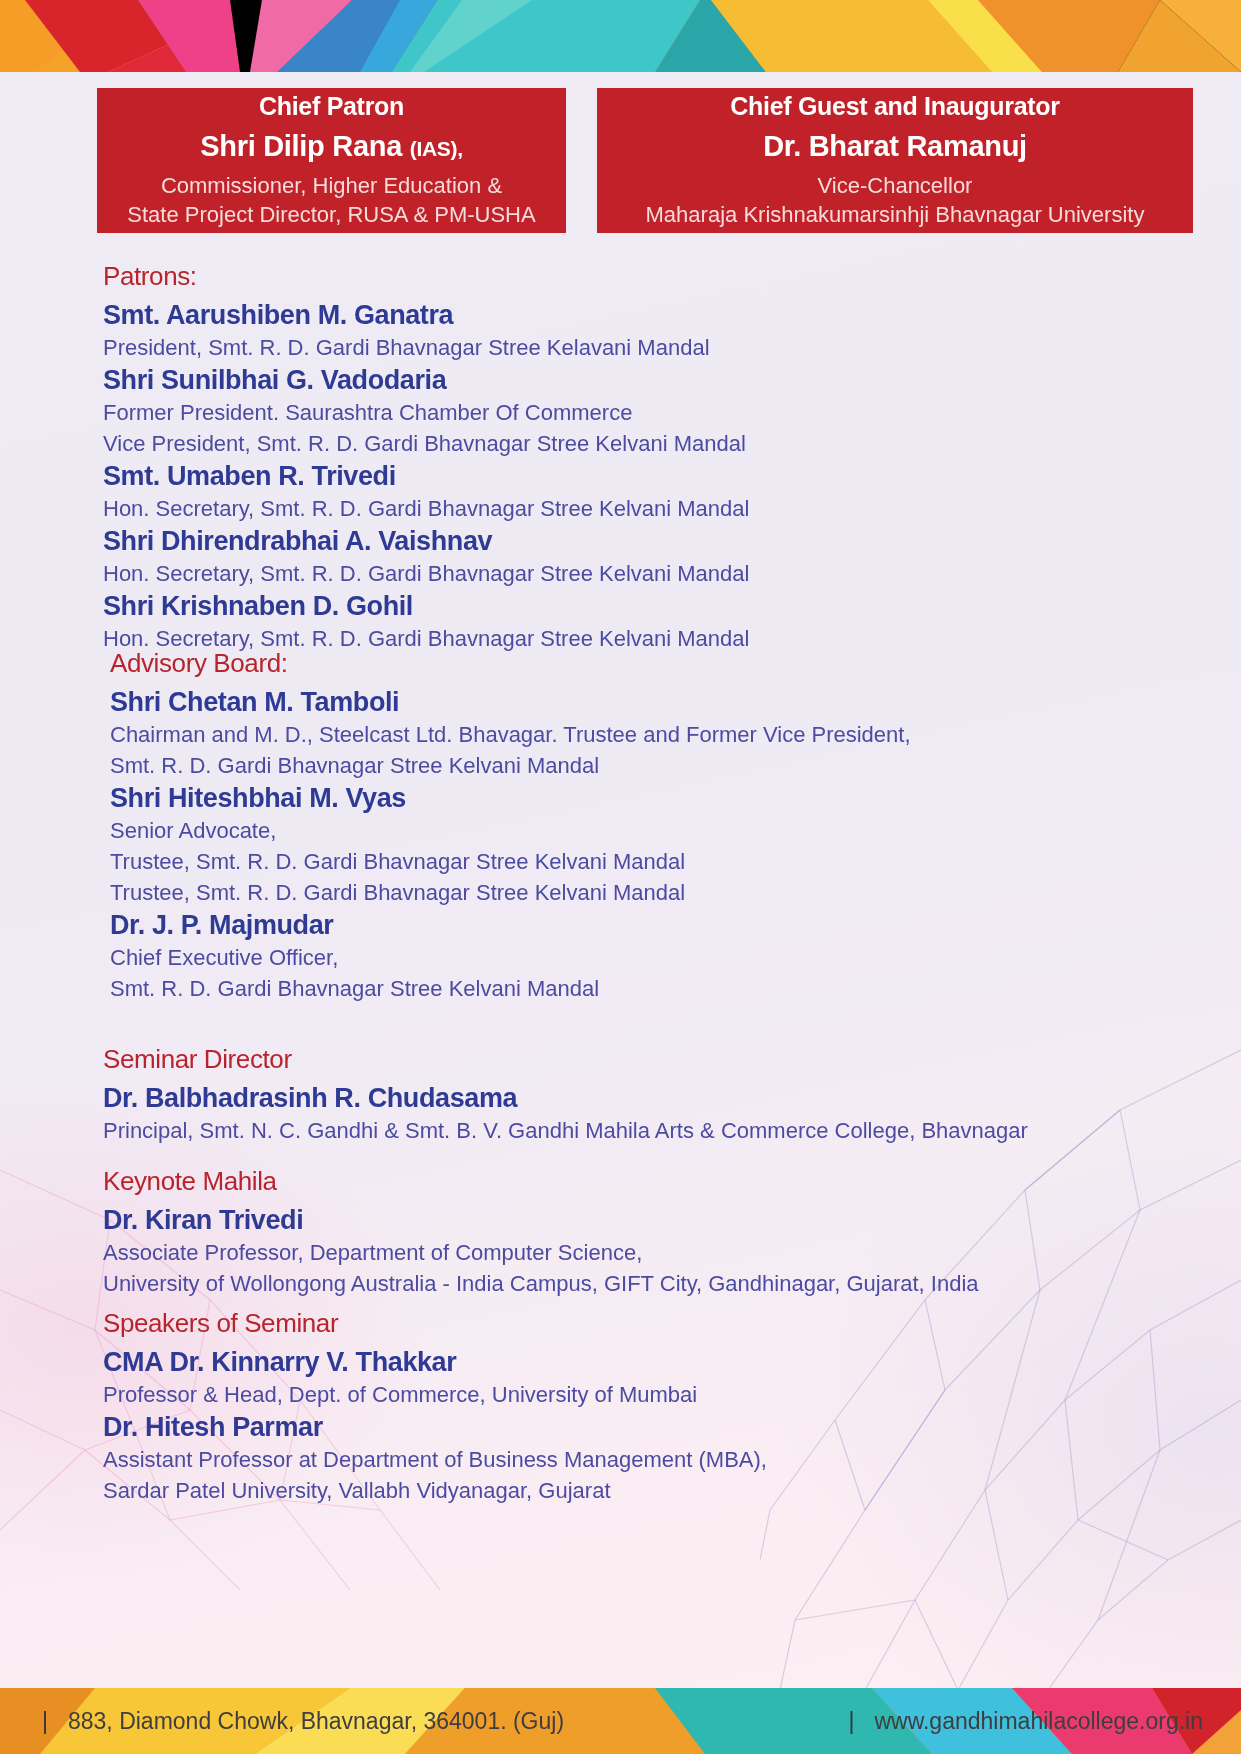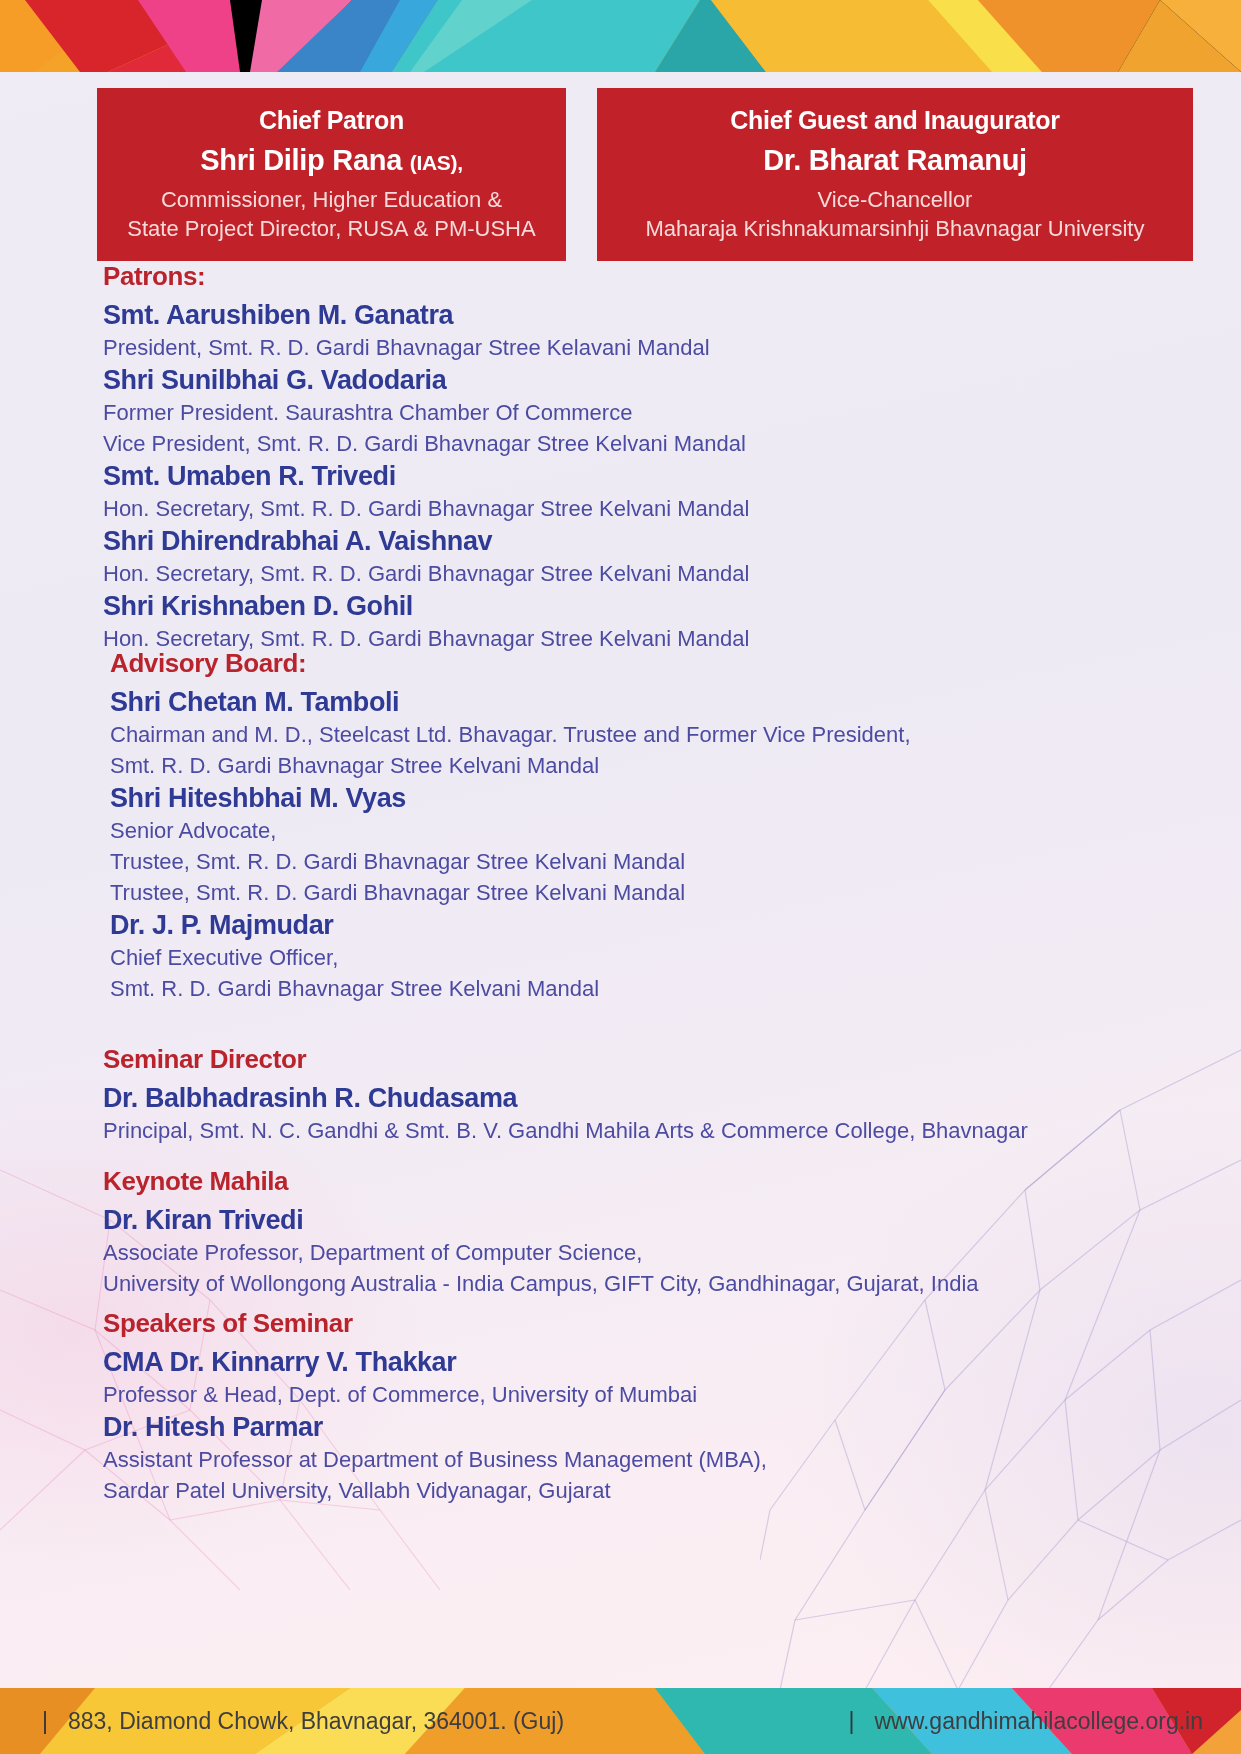--- a/index.html
+++ b/index.html
@@ -10,33 +10,33 @@
       radial-gradient(ellipse 500px 360px at 6% 76%, rgba(246,183,214,0.30), rgba(246,183,214,0) 70%),
       radial-gradient(ellipse 620px 480px at 98% 82%, rgba(205,198,232,0.30), rgba(205,198,232,0) 70%),
       linear-gradient(168deg,#efecf6 0%,#edeaf4 38%,#f2ebf4 60%,#fbeef3 84%,#fdeff2 100%);
   }
   svg{display:block;}
   .banner-top{position:absolute;top:0;left:0;width:1241px;height:72px;}
   .banner-bottom{position:absolute;left:0;bottom:0;width:1241px;height:66px;}
   .mesh{position:absolute;pointer-events:none;}
 
   .redbox{
-    position:absolute;top:88px;height:173px;background:#c1222a;color:#ffffff;
+    position:absolute;top:88px;height:145px;background:#c1222a;color:#ffffff;
     display:flex;flex-direction:column;align-items:center;justify-content:center;
     text-align:center;box-sizing:border-box;padding:6px 10px;
   }
   .redbox.left{left:97px;width:469px;}
   .redbox.right{left:597px;width:596px;}
   .redbox .box-title{font-size:25px;font-weight:700;letter-spacing:-0.3px;margin-bottom:9px;}
   .redbox .box-name{font-size:29px;font-weight:700;letter-spacing:-0.3px;margin-bottom:8px;}
   .redbox .box-name .suffix{font-size:21px;font-weight:700;}
   .redbox .box-line{font-size:22px;font-weight:400;color:#f6dbda;line-height:29px;}
 
   .section{position:absolute;left:103px;width:1080px;}
-  .sec-heading{font-size:26px;font-weight:700;letter-spacing:-0.4px;color:#b9242c;
+  .sec-heading{font-size:26px;font-weight:400;letter-spacing:-0.4px;color:#b9242c;
     line-height:36px;margin-bottom:4px;}
   .entry-name{font-size:27px;font-weight:700;letter-spacing:-0.4px;color:#2e3a94;line-height:34px;}
   .entry-line{font-size:22px;font-weight:400;color:#4c4ba2;line-height:31px;}
 
   .footer-text{
     position:absolute;left:0;bottom:0;width:1241px;height:66px;
     display:flex;align-items:center;box-sizing:border-box;
     padding-left:42px;padding-right:38px;
     color:#3e3d40;font-size:23px;
   }

